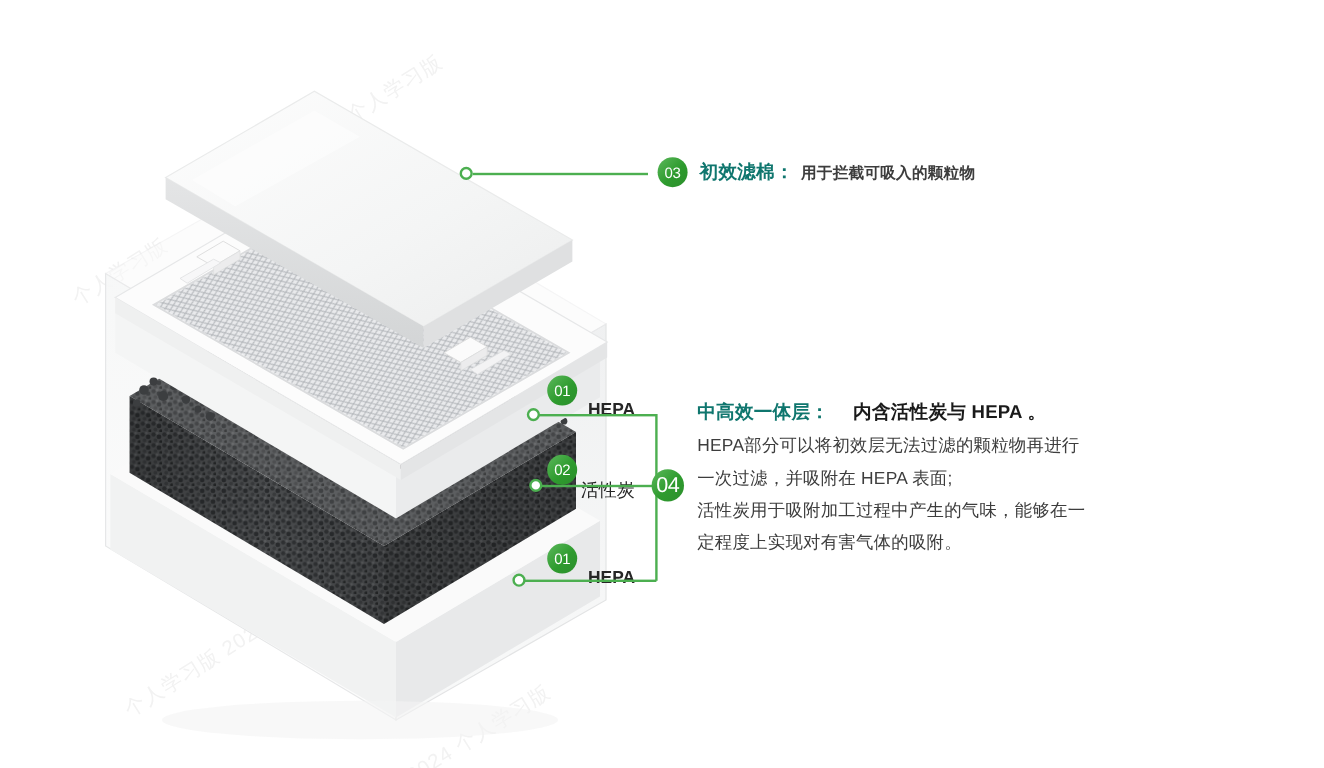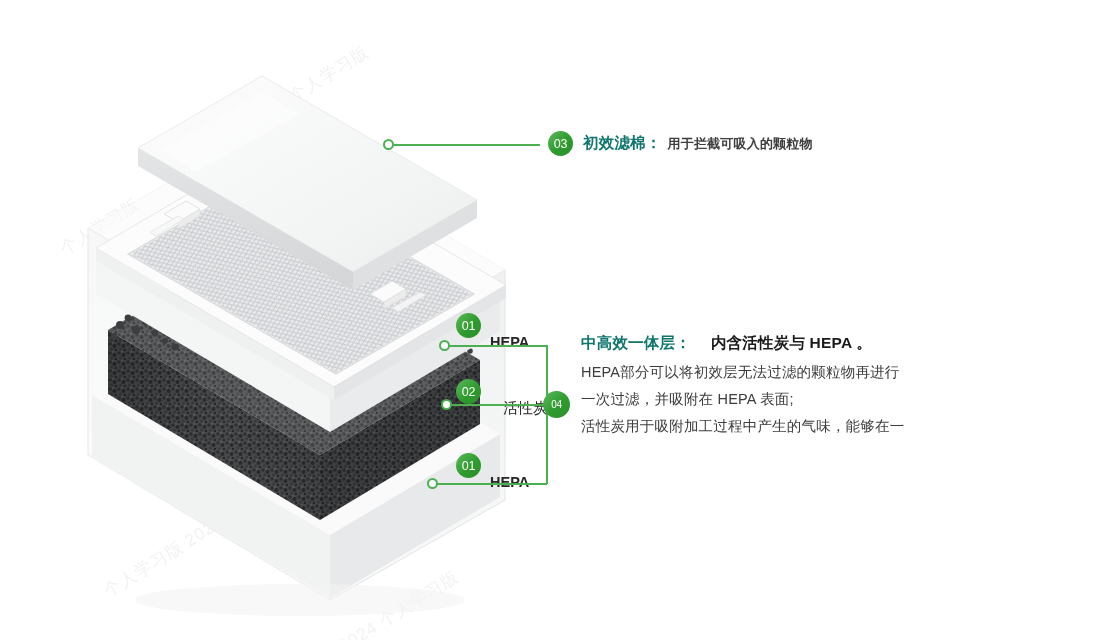--- a/index.html
+++ b/index.html
@@ -60,21 +60,21 @@
     background: linear-gradient(135deg, #5cb85c 0%, #2e9b2e 55%, #2c8f2c 100%);
     color: #ffffff;
     font-size: 12.5px;
     font-weight: normal;
     letter-spacing: -0.3px;
     display: flex;
     align-items: center;
     justify-content: center;
     font-family: "Liberation Sans", sans-serif;
   }
-  .badge.big { width: 27px; height: 27px; font-size: 10px; }
+  .badge.big { width: 27px; height: 27px; font-size: 18px; }
 
   .mini-label {
     position: absolute;
     font-size: 14.5px;
     font-weight: bold;
     color: #262626;
     white-space: nowrap;
     font-family: "Liberation Sans", "DejaVu Sans", sans-serif;
     margin-top: 17px;
   }
@@ -236,36 +236,37 @@
       <span class="hl">初效滤棉：</span><span class="inline-desc" style="margin-left:6px;">用于拦截可吸入的颗粒物</span>
     </div>
   </div>
 
   <div class="dot" style="left:439px; top:340px;"></div>
   <div class="badge" style="left:456px; top:313px;">01</div>
   <div class="mini-label" style="left:490px; top:317px;">HEPA</div>
 
   <div class="dot filled" style="left:441px; top:399px;"></div>
   <div class="badge" style="left:456px; top:379px;">02</div>
-  <div class="mini-label cn" style="left:503px; top:382px;">活性炭</div>
+  <div class="mini-label cn" style="left:484px; top:382px;">活性炭</div>
 
   <div class="dot" style="left:427px; top:478px;"></div>
   <div class="badge" style="left:456px; top:453px;">01</div>
   <div class="mini-label" style="left:490px; top:457px;">HEPA</div>
 
   <div class="callout-line" style="left:449px; top:345px; width:98px;"></div>
   <div class="callout-line" style="left:451px; top:404px; width:96px;"></div>
   <div class="callout-line" style="left:437px; top:483px; width:110px;"></div>
   <div class="callout-vline" style="left:546px; top:345px; height:139px;"></div>
   <div class="callout-line" style="left:547px; top:404px; width:10px;"></div>
 
   <div class="badge big" style="left:543px; top:391px;">04</div>
 
   <div class="block" style="left:581px; top:333px;">
     <div class="heading" style="margin-bottom:5px;">
       <span class="hl">中高效一体层：</span><span class="rest">内含活性炭与 HEPA 。</span>
     </div>
     <div class="body-line">HEPA部分可以将初效层无法过滤的颗粒物再进行</div>
     <div class="body-line">一次过滤，并吸附在 HEPA 表面;</div>
     <div class="body-line">活性炭用于吸附加工过程中产生的气味，能够在一</div>
+    <div class="body-line">定程度上实现对有害气体的吸附。</div>
   </div>
 
 </div>
 
 </body></html>

